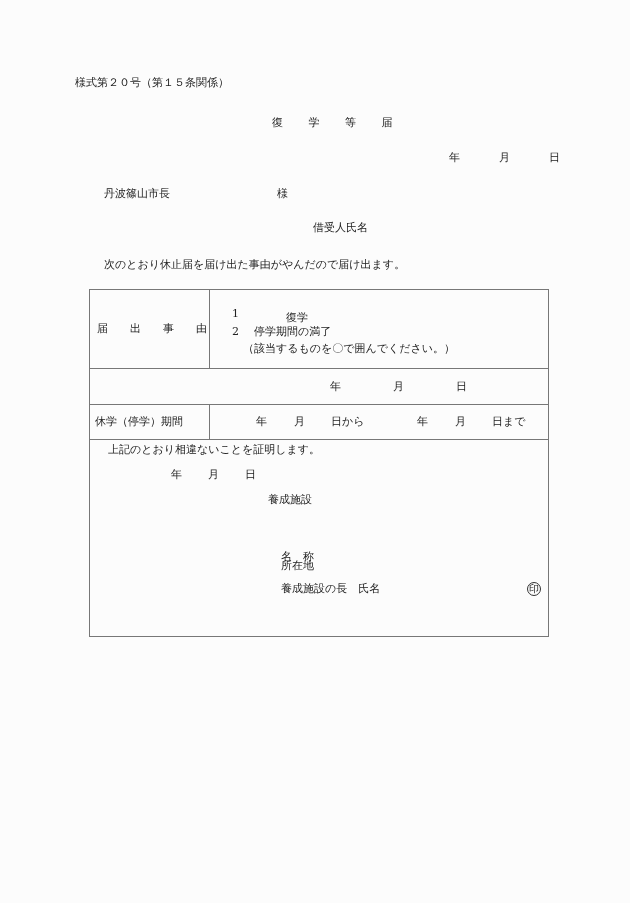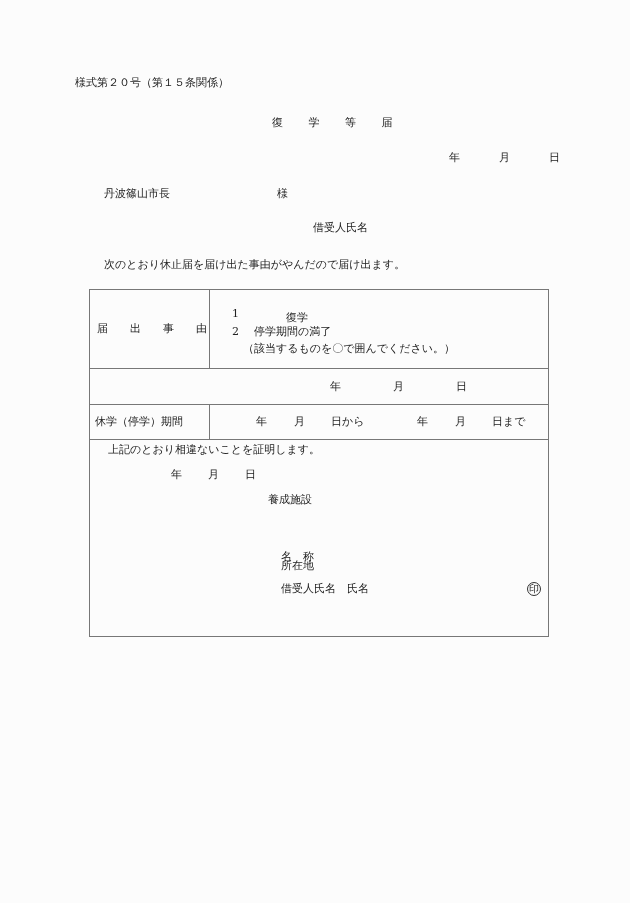--- a/index.html
+++ b/index.html
@@ -127,16 +127,16 @@
   </div>
 
   <div class="cert">
     <span class="t" style="left:18px; top:3px;">上記のとおり相違ないことを証明します。</span>
     <span class="t" style="left:81px; top:28px;">年</span>
     <span class="t" style="left:118px; top:28px;">月</span>
     <span class="t" style="left:155px; top:28px;">日</span>
     <span class="t" style="left:178px; top:53px;">養成施設</span>
     <span class="t" style="left:191px; top:72px;margin-top:47px;">所在地</span>
     <span class="t" style="left:191px; top:110px;">名　称</span>
-    <span class="t" style="left:191px; top:142px;">借受人氏名　氏名</span>
+    <span class="t" style="left:191px; top:142px;">養成施設の長　氏名</span>
     <span class="t seal" style="left:437px; top:142px;">印</span>
   </div>
 </div>
 
 </body></html>

